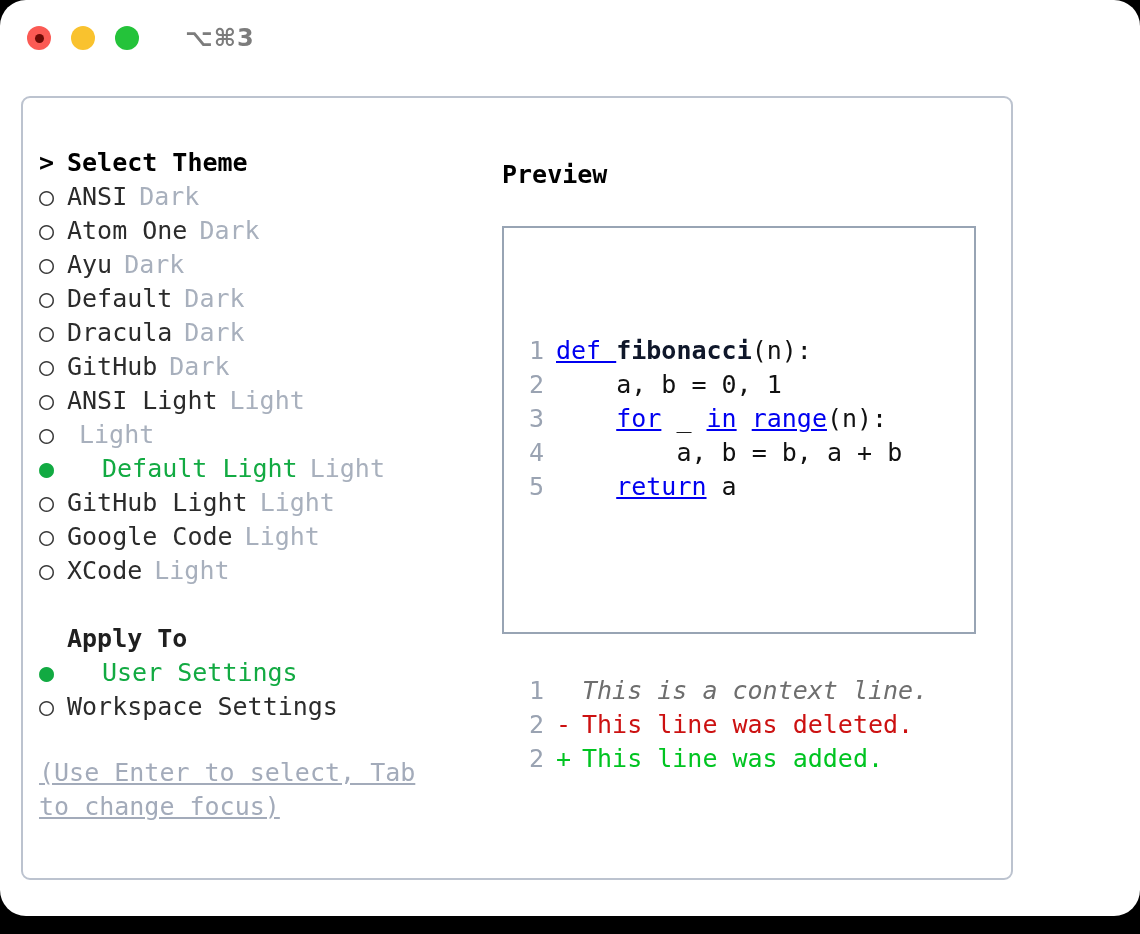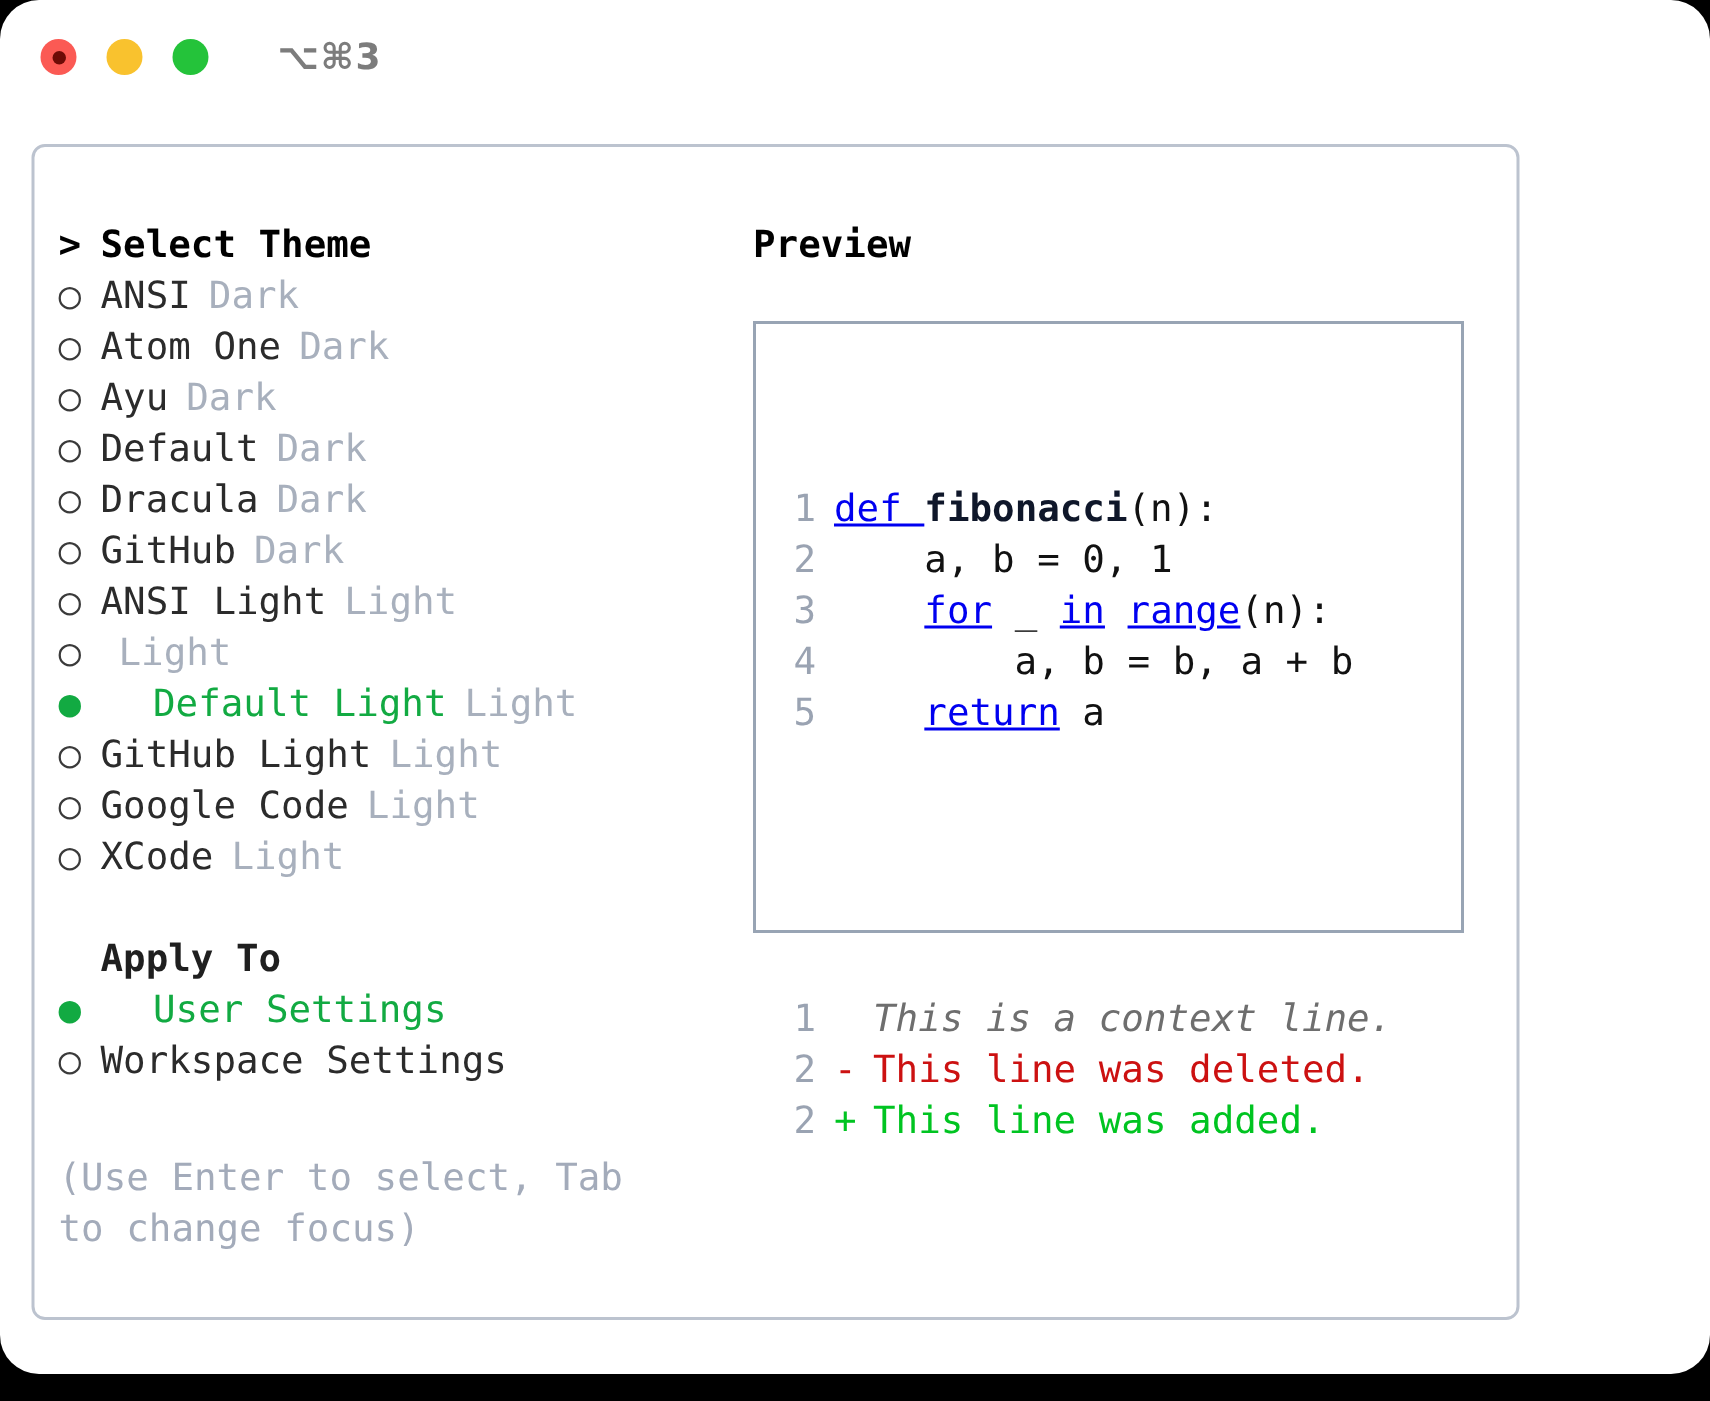--- a/index.html
+++ b/index.html
@@ -132,32 +132,33 @@
   .marker-off { color: #3a3a3a; }
 
   .spacer-row { height: 34px; }
 
   .plain-header {
     color: #1f1f1f;
     font-weight: bold;
   }
 
   .hint {
-    margin-top: 44px;
+    margin-top: 32px;
     color: #a3abba;
     font-size: 25px;
     line-height: 34px;
     width: 410px;
+    text-decoration: underline;
   }
 
   
   .right-col {
     position: absolute;
     left: 479px;
-    top: 48px;
+    top: 60px;
     width: 490px;
   }
   .preview-title {
     font-size: 25px;
     font-weight: bold;
     color: #000000;
     line-height: 34px;
   }
   .preview-box {
     margin-top: 34px;

